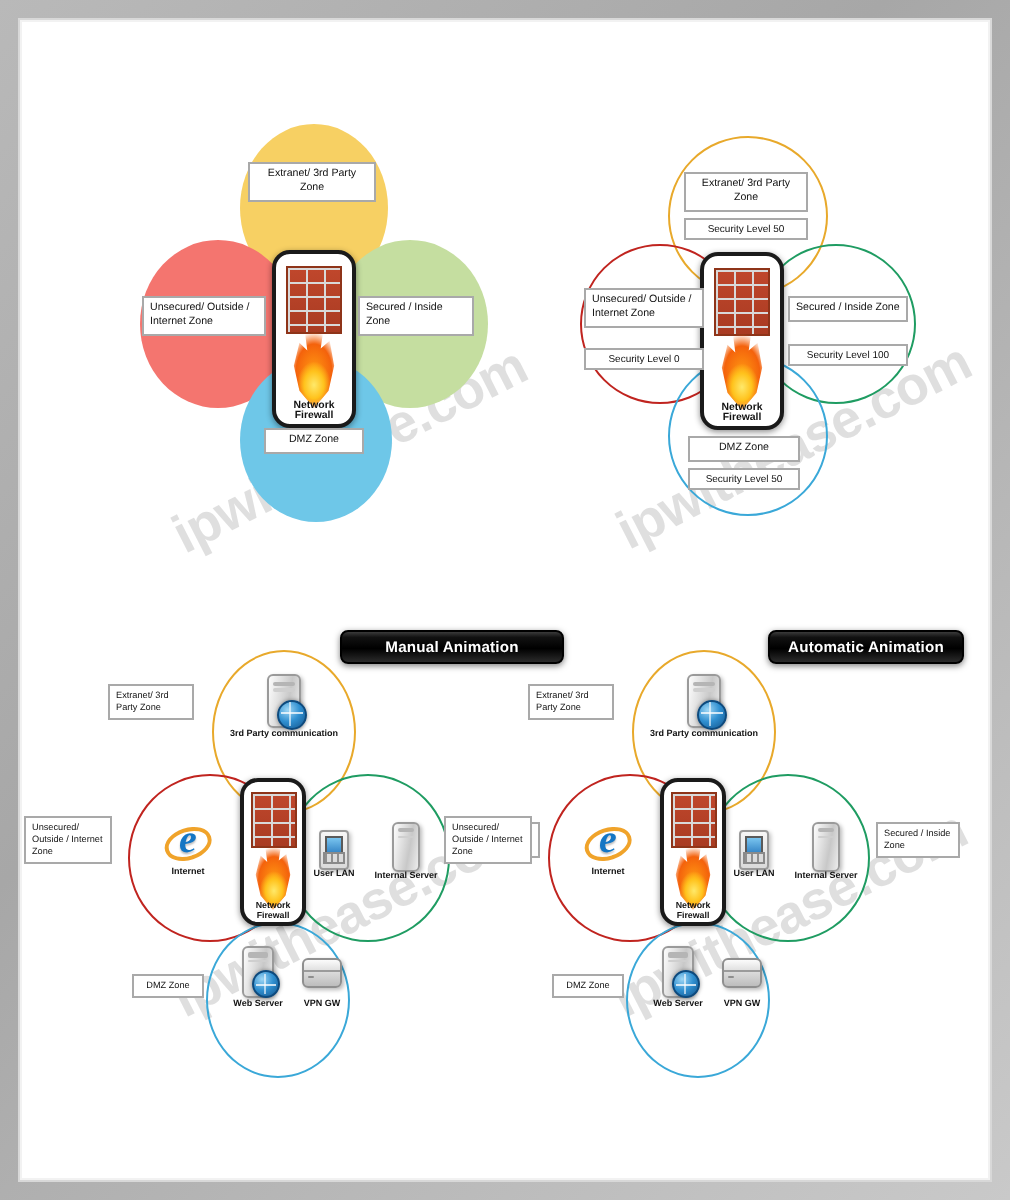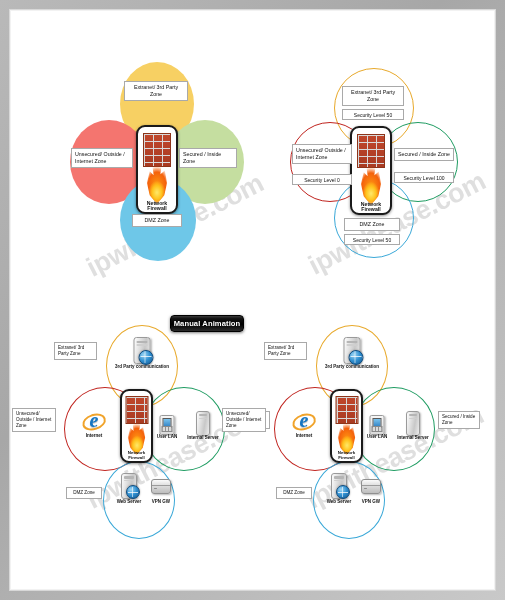--- a/index.html
+++ b/index.html
@@ -246,21 +246,21 @@
 
     <div class="box" style="left:112px;top:86px;width:60px;font-size:5.3px;">Secured / Inside Zone</div>
     <div class="sec" style="left:112px;top:110px;width:60px;font-size:5.0px;">Security Level 100</div>
 
     <div class="box center" style="left:62px;top:156px;width:56px;font-size:5.3px;">DMZ Zone</div>
     <div class="sec" style="left:62px;top:172px;width:56px;font-size:5.0px;">Security Level 50</div>
   </div>
 
   <div class="panel" id="d3" style="left:38px;top:293px;width:228px;height:230px;">
 
-    <div class="banner" style="left:122px;top:12px;width:74px;height:17px;font-size:7.6px;">Manual Animation</div>
+    <div class="banner" style="left:122px;top:12px;width:112px;height:17px;font-size:7.6px;">Manual Animation</div>
 
     <div class="ring top" style="left:58px;top:22px;width:72px;height:82px;"></div>
     <div class="ring left" style="left:16px;top:84px;width:82px;height:84px;"></div>
     <div class="ring right" style="left:95px;top:84px;width:82px;height:84px;"></div>
     <div class="ring bottom" style="left:55px;top:158px;width:72px;height:78px;"></div>
 
     <div class="fw" style="left:72px;top:86px;width:33px;height:74px;">
       <div class="brick" style="top:5px;width:21px;height:26px;"></div>
       <div class="flame" style="top:24px;width:24px;height:40px;"></div>
       <div class="fwlabel" style="font-size:4.4px;">Network Firewall</div>
@@ -307,20 +307,21 @@
     </div>
 
     <div class="node" style="left:99px;top:176px;width:28px;height:34px;">
       <div class="ico ico-gw" style="top:0;width:18px;height:13px;"></div>
       <div class="cap" style="top:21px;font-size:4.5px;">VPN GW</div>
     </div>
   </div>
 
   <div class="panel" id="d4" style="left:248px;top:293px;width:228px;height:230px;">
 
+    <div class="banner" style="left:126px;top:12px;width:98px;height:17px;font-size:7.6px;">Automatic Animation</div>
 
     <div class="ring top" style="left:58px;top:22px;width:72px;height:82px;"></div>
     <div class="ring left" style="left:16px;top:84px;width:82px;height:84px;"></div>
     <div class="ring right" style="left:95px;top:84px;width:82px;height:84px;"></div>
     <div class="ring bottom" style="left:55px;top:158px;width:72px;height:78px;"></div>
 
     <div class="fw" style="left:72px;top:86px;width:33px;height:74px;">
       <div class="brick" style="top:5px;width:21px;height:26px;"></div>
       <div class="flame" style="top:24px;width:24px;height:40px;"></div>
       <div class="fwlabel" style="font-size:4.4px;">Network Firewall</div>

